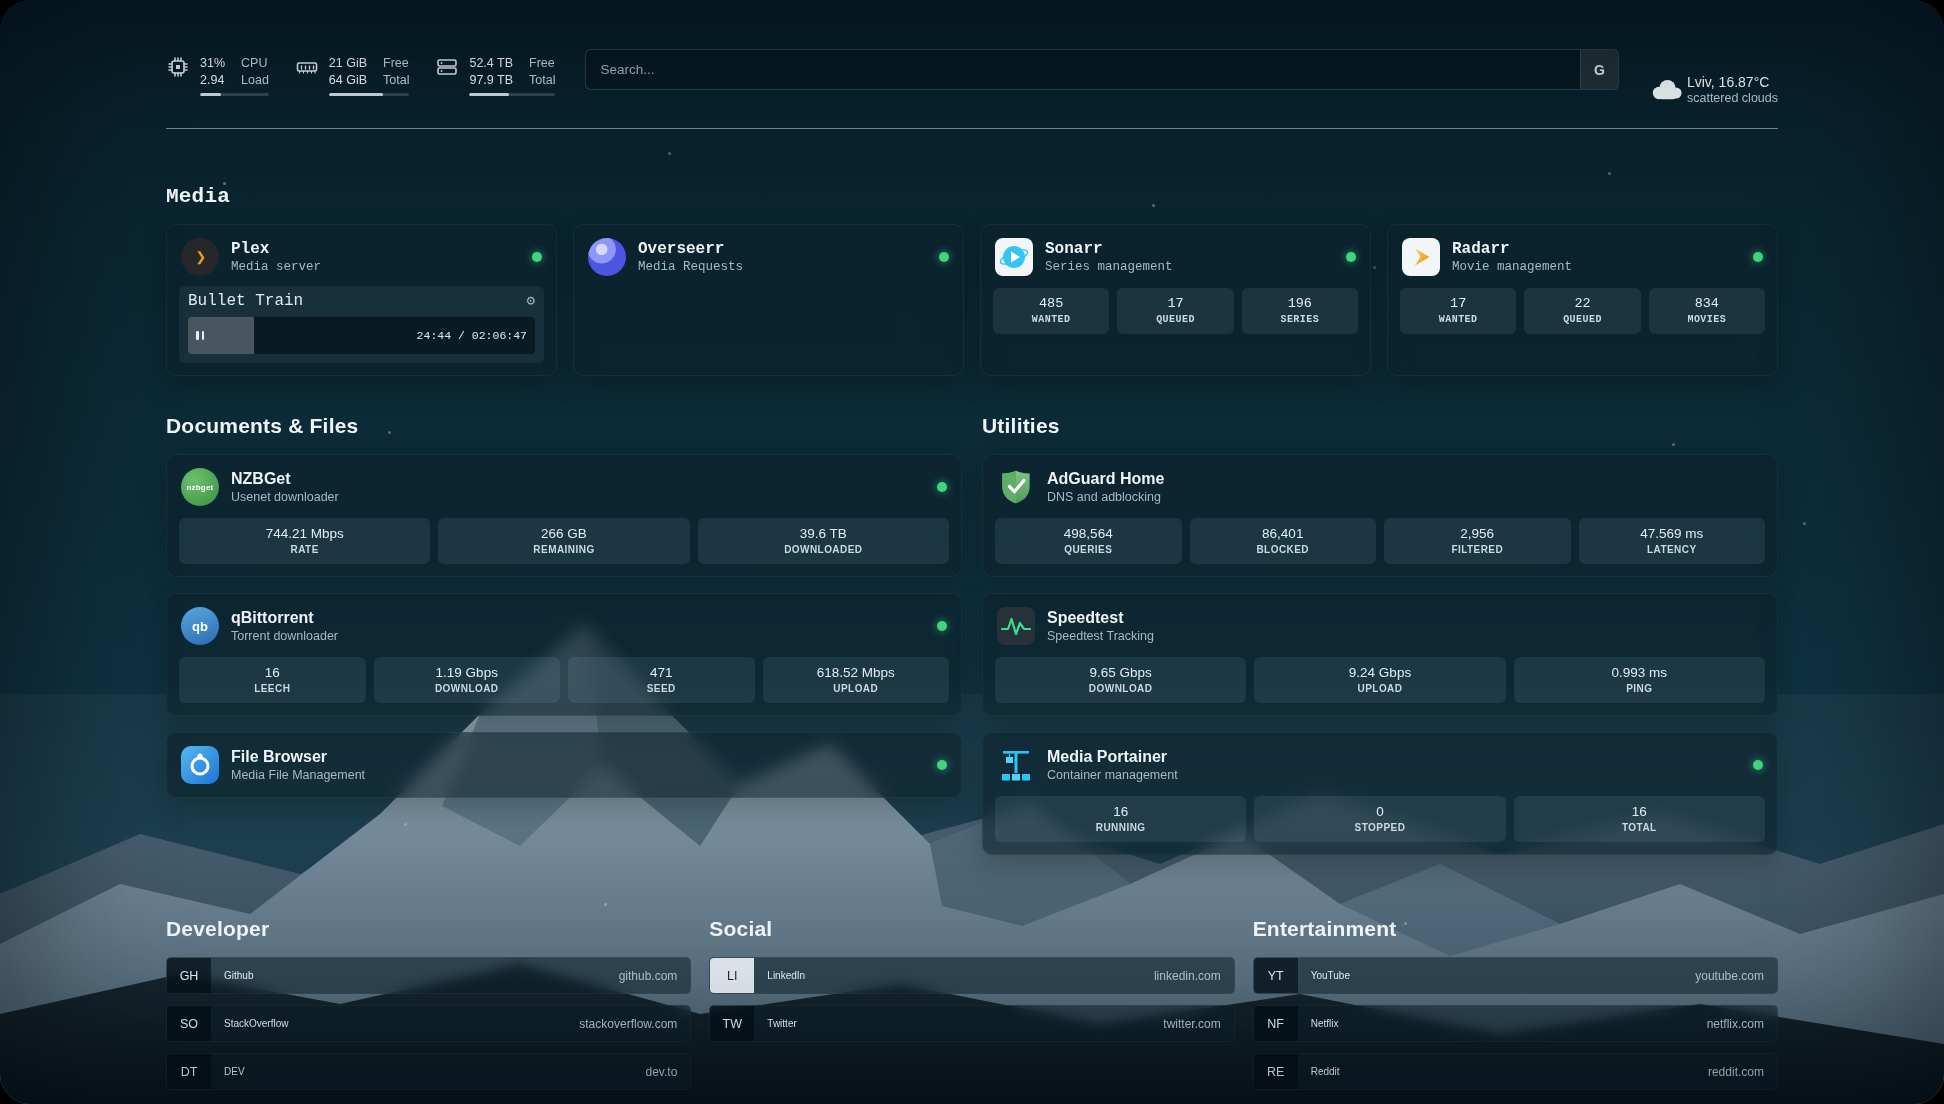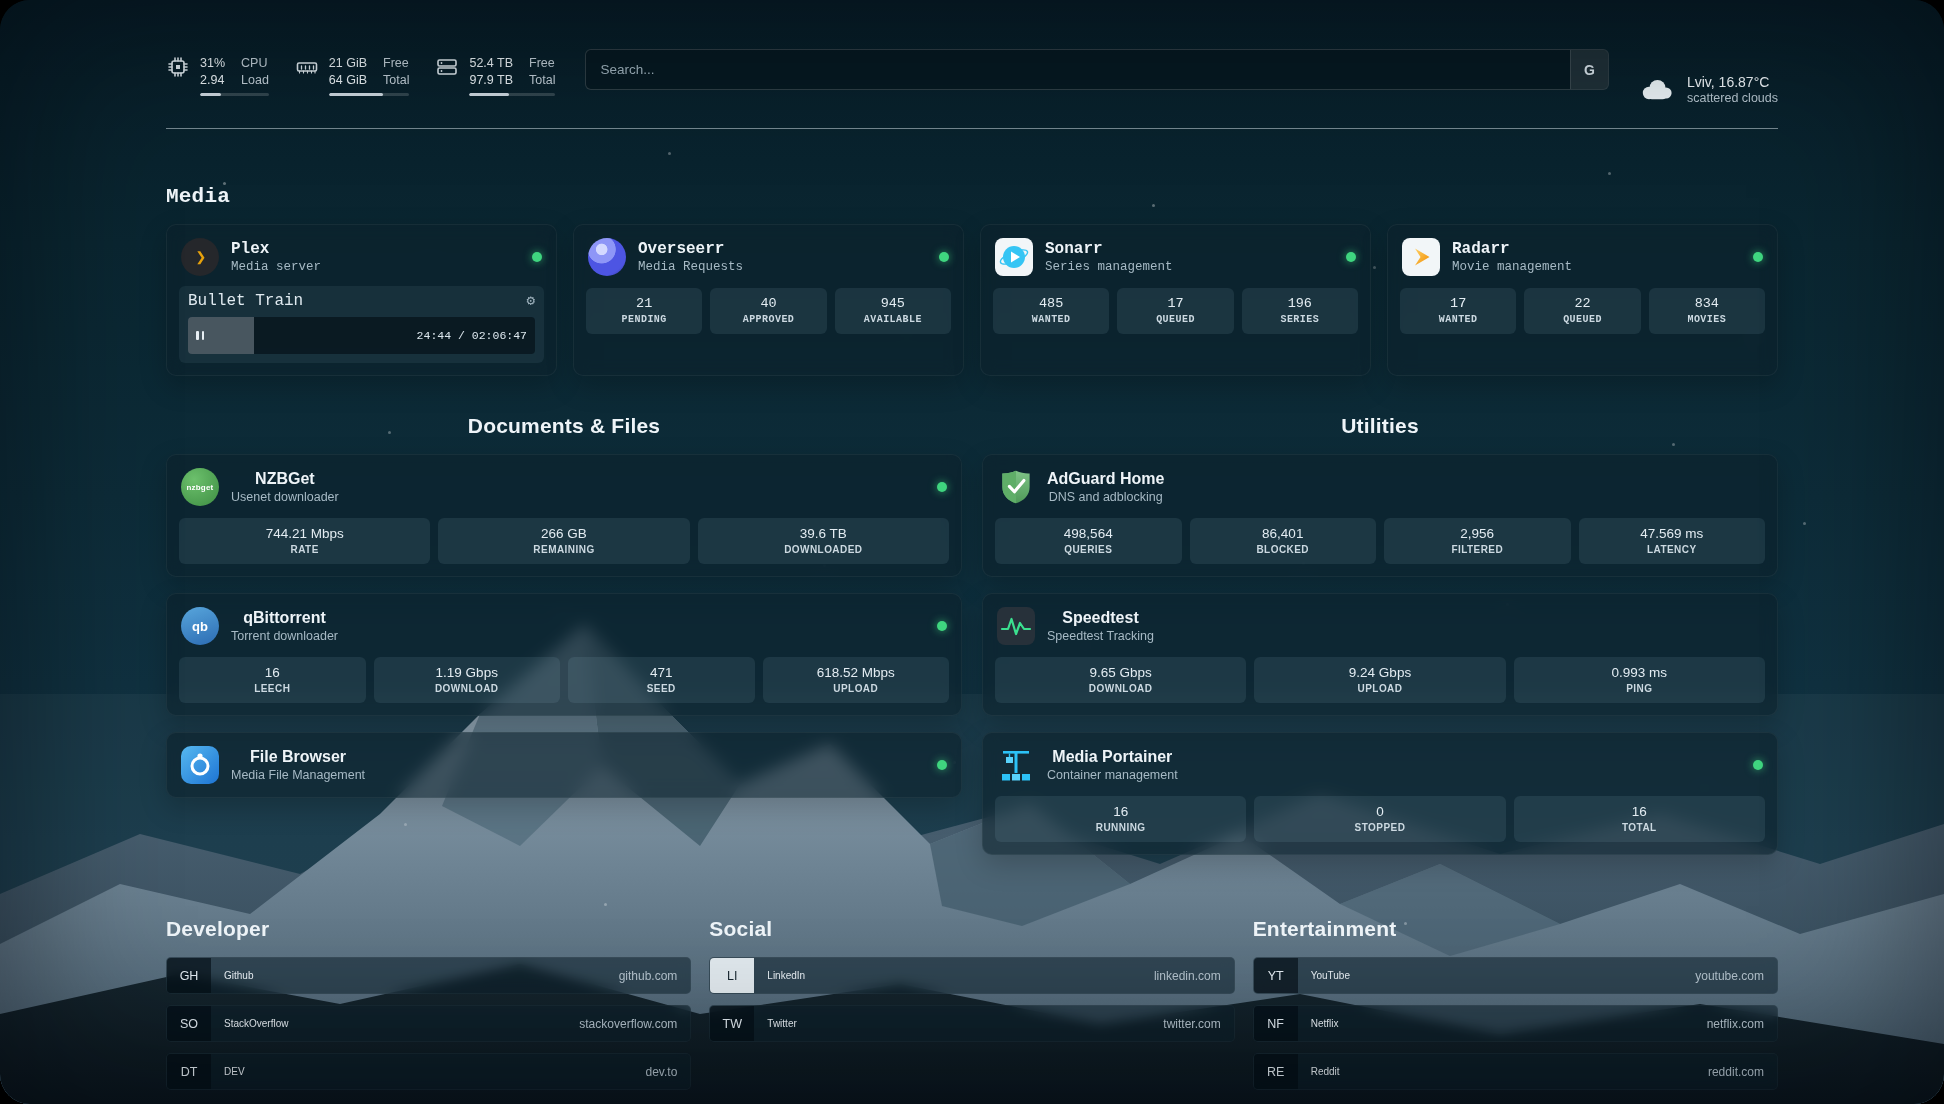--- a/index.html
+++ b/index.html
@@ -42,33 +42,33 @@
 
   .searchwrap { flex:1; margin:0 30px; position:relative; }
   .search-input { width:100%; height:41px; background:rgba(6,20,28,.55); border:1px solid rgba(255,255,255,.16);
     border-radius:6px; color:#e3ecf2; font-size:13.5px; padding:0 48px 0 14px; outline:none;
     font-family:"Liberation Sans",sans-serif; }
   .search-input::placeholder { color:#9fb2bd; }
   .search-engine { position:absolute; right:1px; top:1px; bottom:1px; width:38px; border:none;
     border-left:1px solid rgba(255,255,255,.12); background:rgba(255,255,255,.10); color:#d7e2e9;
     font-size:14px; font-weight:700; border-radius:0 5px 5px 0; cursor:pointer; font-family:"Liberation Sans",sans-serif; }
 
-  .weather { display:flex; align-items:center; gap:12px; cursor:pointer;margin-top:40px; }
+  .weather { display:flex; align-items:center; gap:2px; cursor:pointer;margin-top:40px; }
   .weather-icon svg { width:36px; height:26px; display:block; }
   .weather-text { display:flex; flex-direction:column; gap:1px; }
   .weather-loc { font-size:14px; color:#eef4f8; }
   .weather-cond { font-size:12.5px; color:#b4c3cd; }
 
   .divider { margin-top:23px; height:1px; background:rgba(226,238,244,.5); }
 
   
   .section-title { font-size:21px; font-weight:600; color:#eef4f8; letter-spacing:.2px; margin-bottom:16px; }
   .media-section { margin-top:56px;font-family:Liberation Mono, monospace; }
   .media-grid { display:grid; grid-template-columns:repeat(4,1fr); gap:16px; }
-  .mid-grid { display:grid; grid-template-columns:1fr 1fr; gap:20px; margin-top:38px; align-items:start;text-align:center; }
+  .mid-grid { display:grid; grid-template-columns:1fr 1fr; gap:20px; margin-top:38px; align-items:start; }
   .col-stack { display:flex; flex-direction:column; gap:16px; }
   .bottom-grid { display:grid; grid-template-columns:repeat(3,1fr); gap:18px; margin-top:62px; align-items:start; }
 
   
   .card { background:rgba(12,33,43,.58); border:1px solid rgba(255,255,255,.05); border-radius:10px;
     backdrop-filter:blur(8px); box-shadow:0 10px 28px rgba(0,0,0,.20); cursor:pointer; }
   .app-head { display:flex; align-items:center; gap:12px; padding:13px 14px 10px; }
   .app-icon { width:38px; height:38px; flex:0 0 38px; display:flex; align-items:center; justify-content:center; overflow:hidden; }
   .app-icon svg { width:38px; height:38px; display:block; }
   .app-meta { display:flex; flex-direction:column; gap:2px; }
@@ -283,34 +283,20 @@
 
         <article class="card">
           <div class="app-head">
             <span class="app-icon icon-overseerr"></span>
             <div class="app-meta">
               <h3 class="app-name">Overseerr</h3>
               <p class="app-desc">Media Requests</p>
             </div>
             <span class="status-dot"></span>
           </div>
-          <div class="stats">
-            <div class="stat">
-              <span class="stat-value">21</span>
-              <span class="stat-label">PENDING</span>
-            </div>
-            <div class="stat">
-              <span class="stat-value">40</span>
-              <span class="stat-label">APPROVED</span>
-            </div>
-            <div class="stat">
-              <span class="stat-value">945</span>
-              <span class="stat-label">AVAILABLE</span>
-            </div>
-          </div>
         </article>
 
         <article class="card">
           <div class="app-head">
             <span class="app-icon">
               <svg viewBox="0 0 38 38">
                 <rect width="38" height="38" rx="8" fill="#f2f6f8"></rect>
                 <circle cx="19" cy="19" r="11" fill="#35c5f4"></circle>
                 <ellipse cx="19" cy="19" rx="14.5" ry="5" fill="none" stroke="#35c5f4" stroke-width="1.4" transform="rotate(-22 19 19)"></ellipse>
                 <path d="M16 13.5 v11 l9 -5.5 z" fill="#ffffff"></path>

